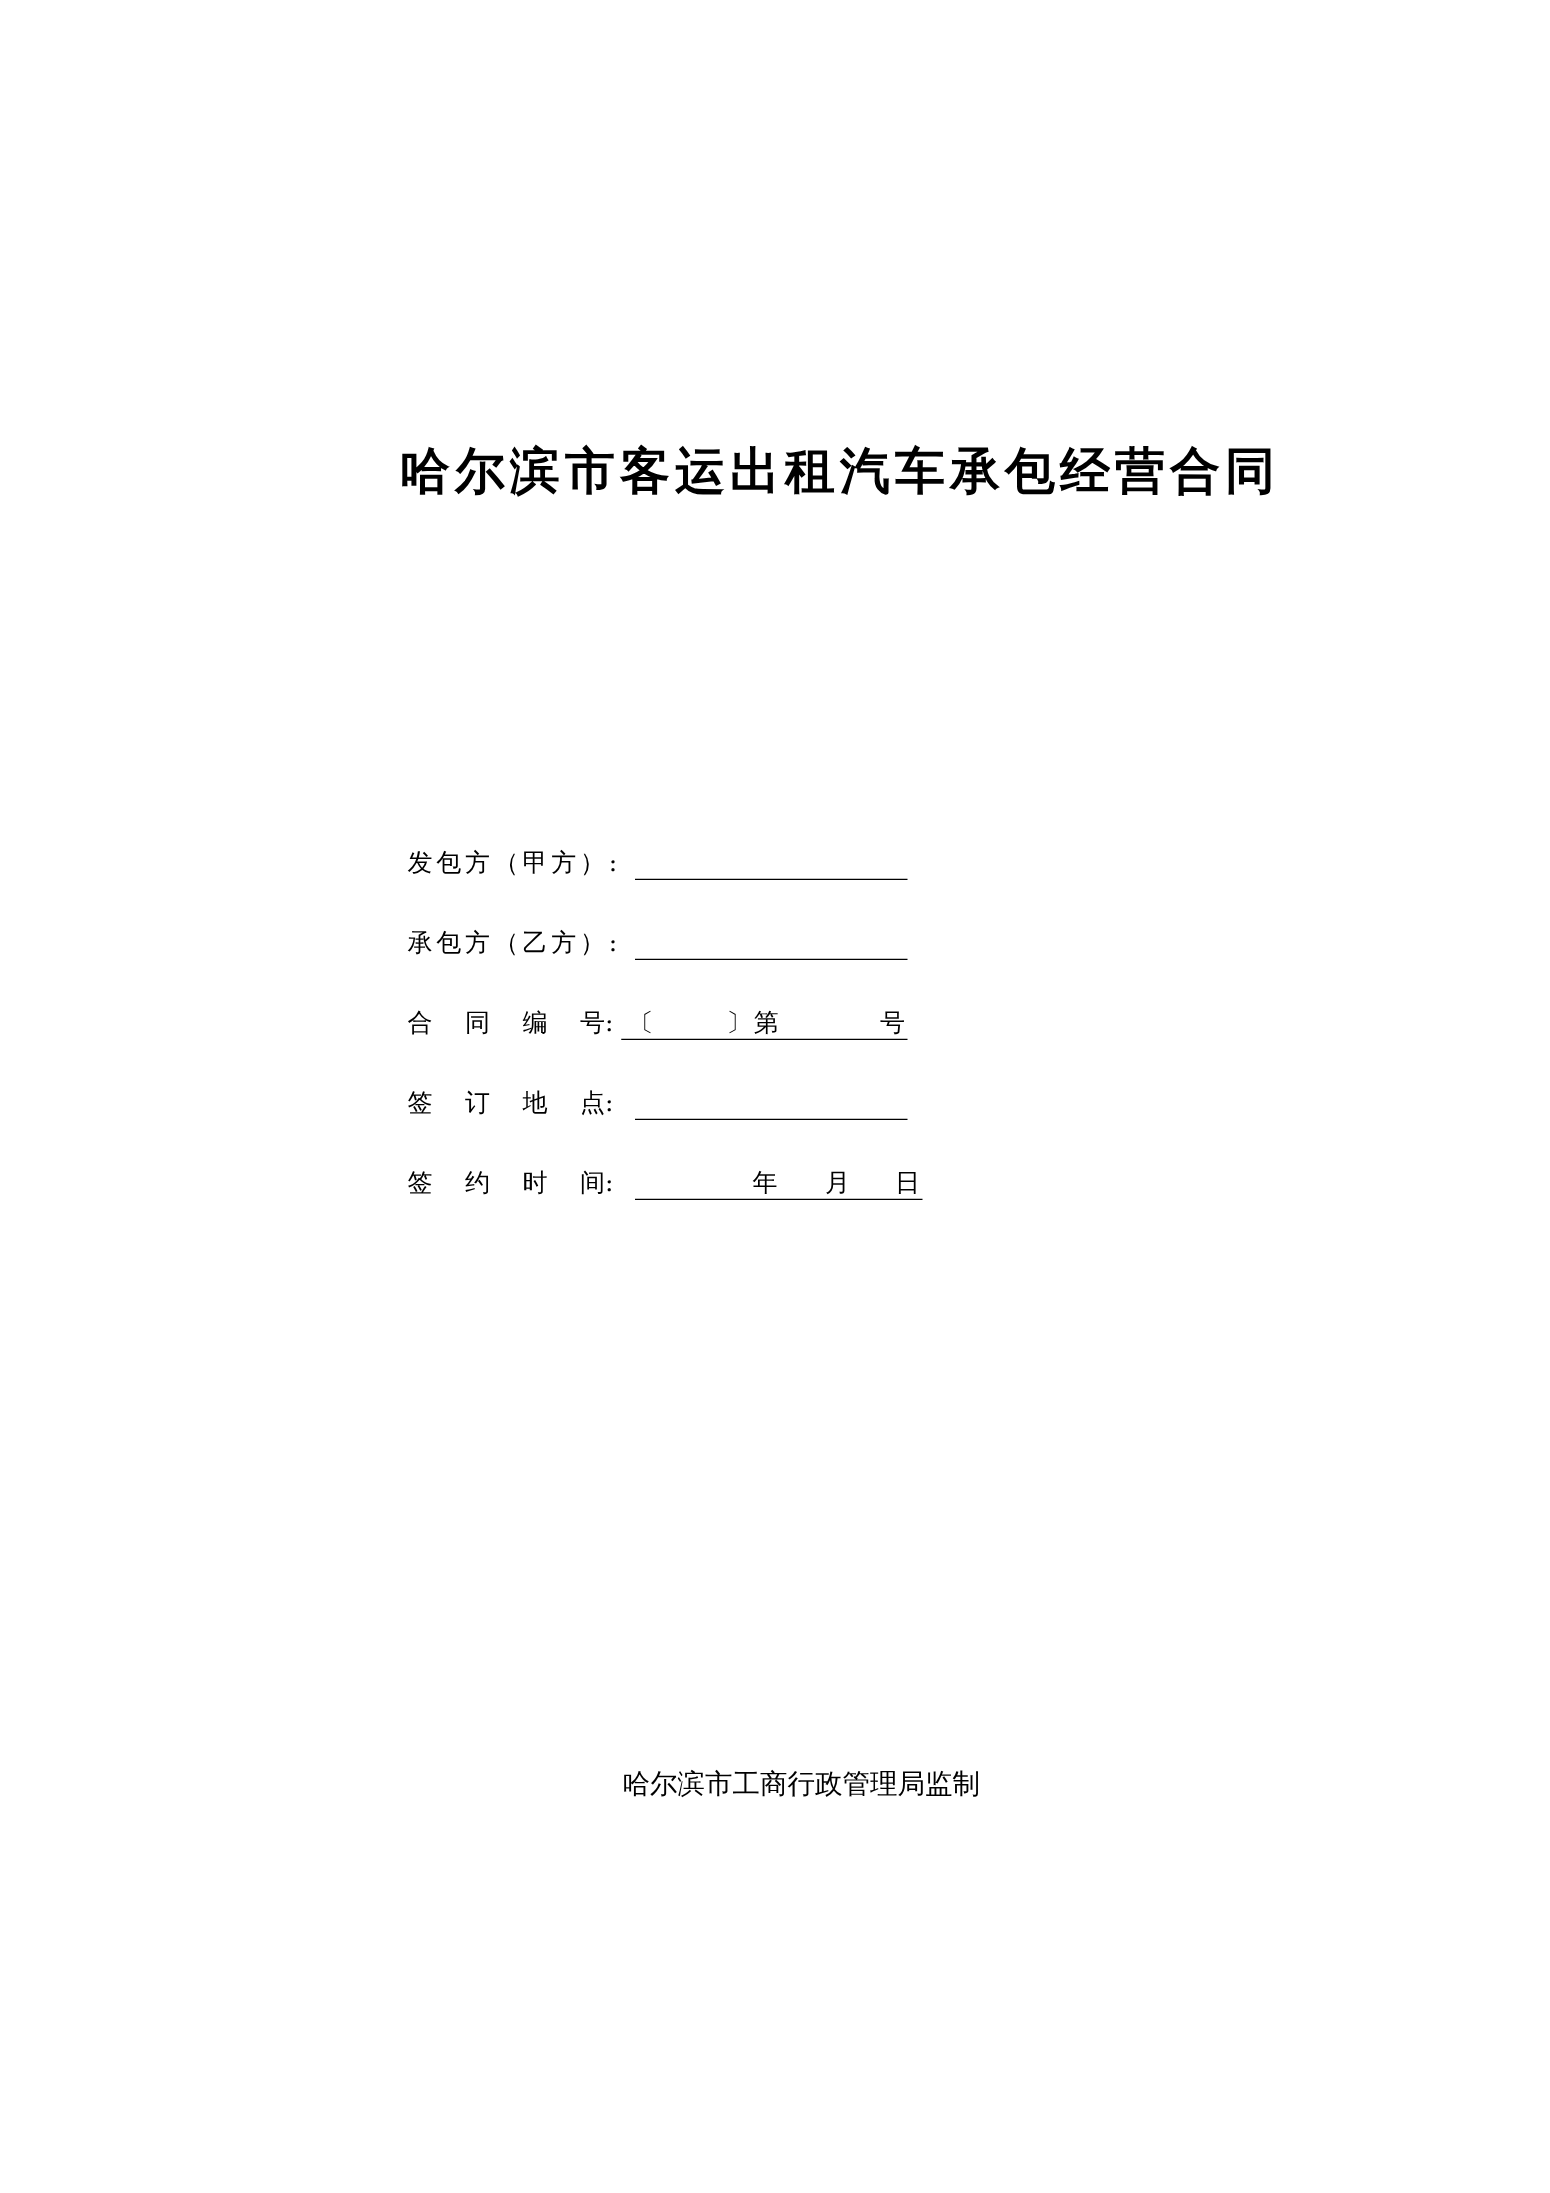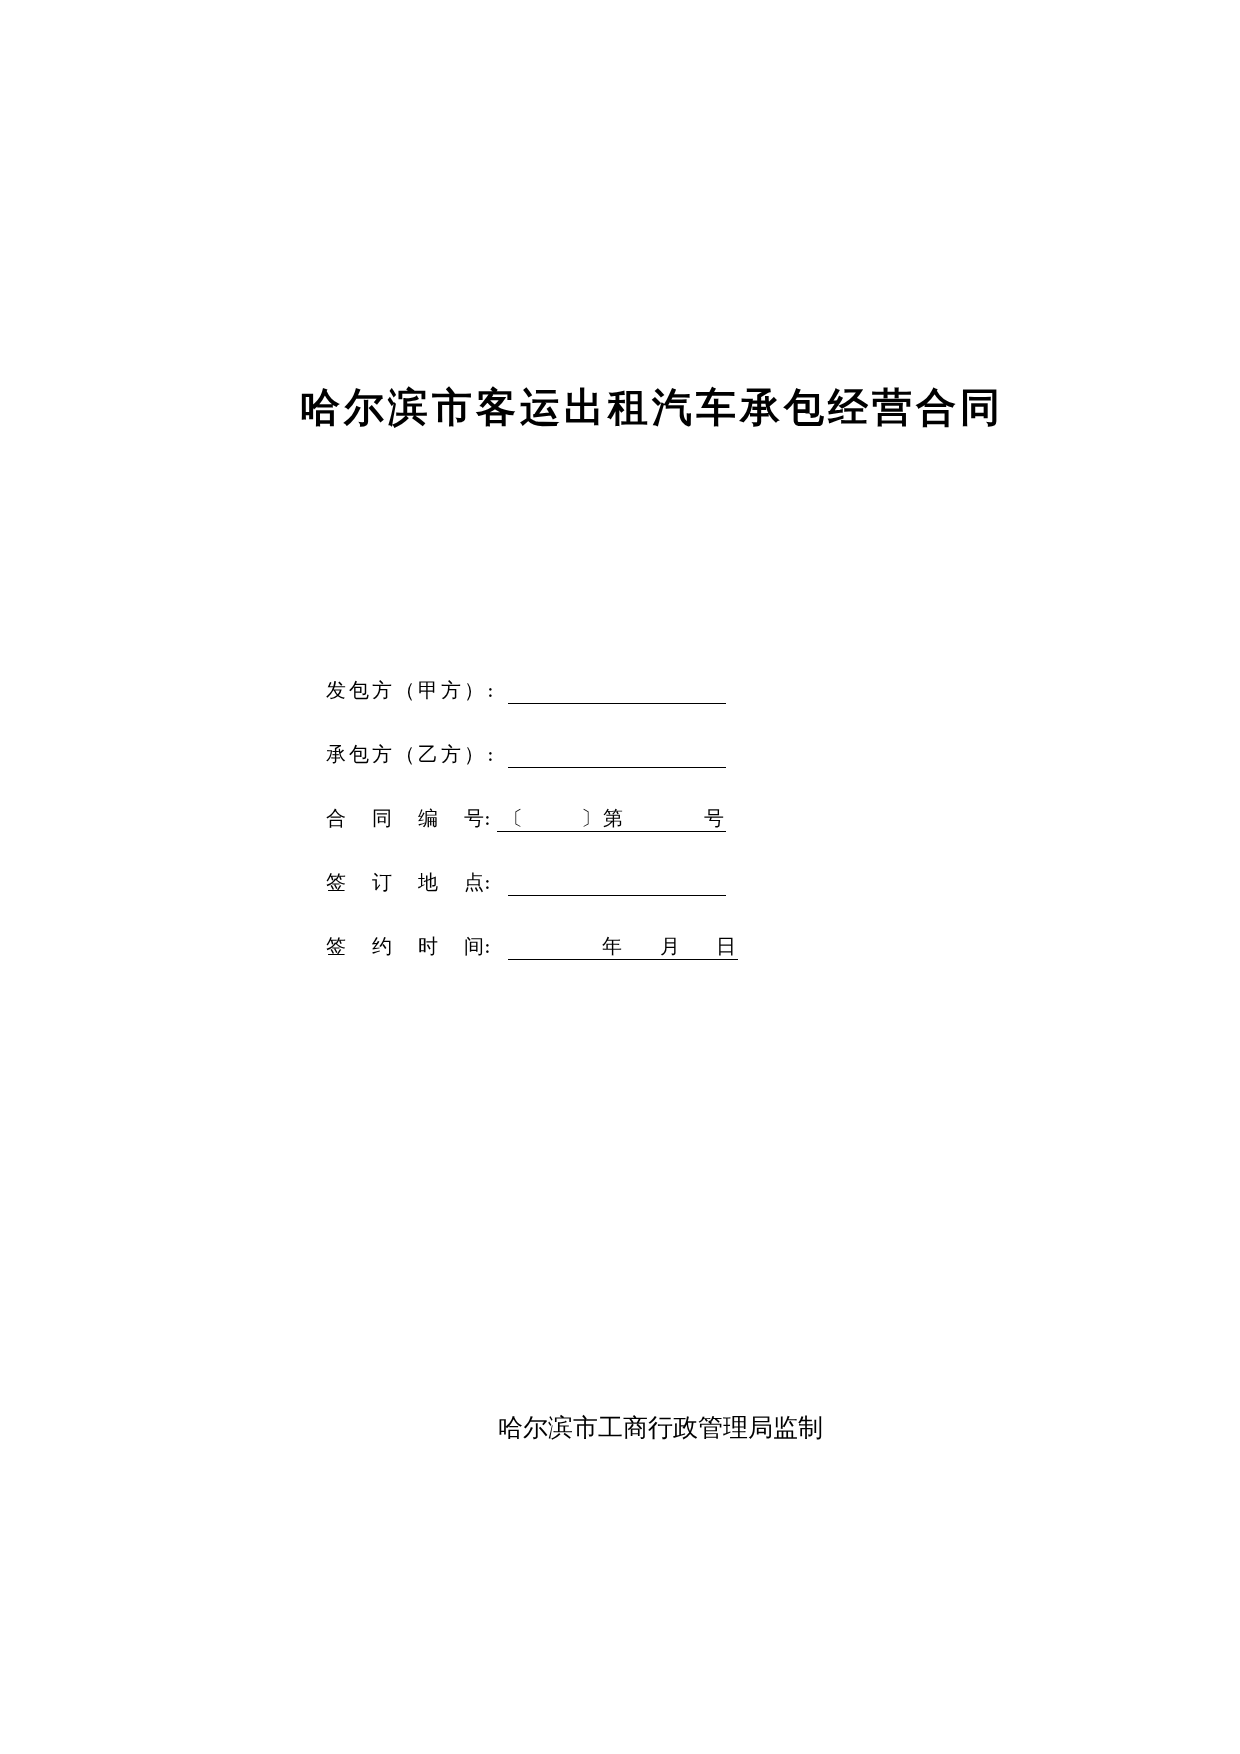--- a/index.html
+++ b/index.html
@@ -16,30 +16,29 @@
       font-family: "DejaVu Serif", "Liberation Serif", serif;
     }
     .page {
       position: absolute;
       left: 0; top: 0;
       width: 1240px; height: 1754px;
       background: #ffffff;
     }
     .title {
       position: absolute;
-      left: 300px;
+      left: 320px;
       top: 352px;
       width: 680px;
       font-family: "DejaVu Serif", "Liberation Serif", serif;
       font-size: 40px;
       font-weight: bold;
       letter-spacing: 4px;
       line-height: 50px;
       white-space: nowrap;
-      margin-top: 30px;
     }
     .field {
       position: absolute;
       left: 326px;
       height: 34px;
       font-size: 20px;
       line-height: 34px;
       white-space: nowrap;
     }
     .field .label {
@@ -68,21 +67,21 @@
       position: absolute;
       top: 0;
       font-size: 20px;
       line-height: 34px;
     }
     .footer {
       position: absolute;
       left: 498px;
       top: 1412px;
       font-family: "DejaVu Sans", "Liberation Sans", sans-serif;
-      font-size: 25px;
+      font-size: 22px;
       line-height: 32px;
       white-space: nowrap;
     }
   </style>
 </head>
 <body>
 
 <div class="page">
 
   <div class="title">哈尔滨市客运出租汽车承包经营合同</div>

